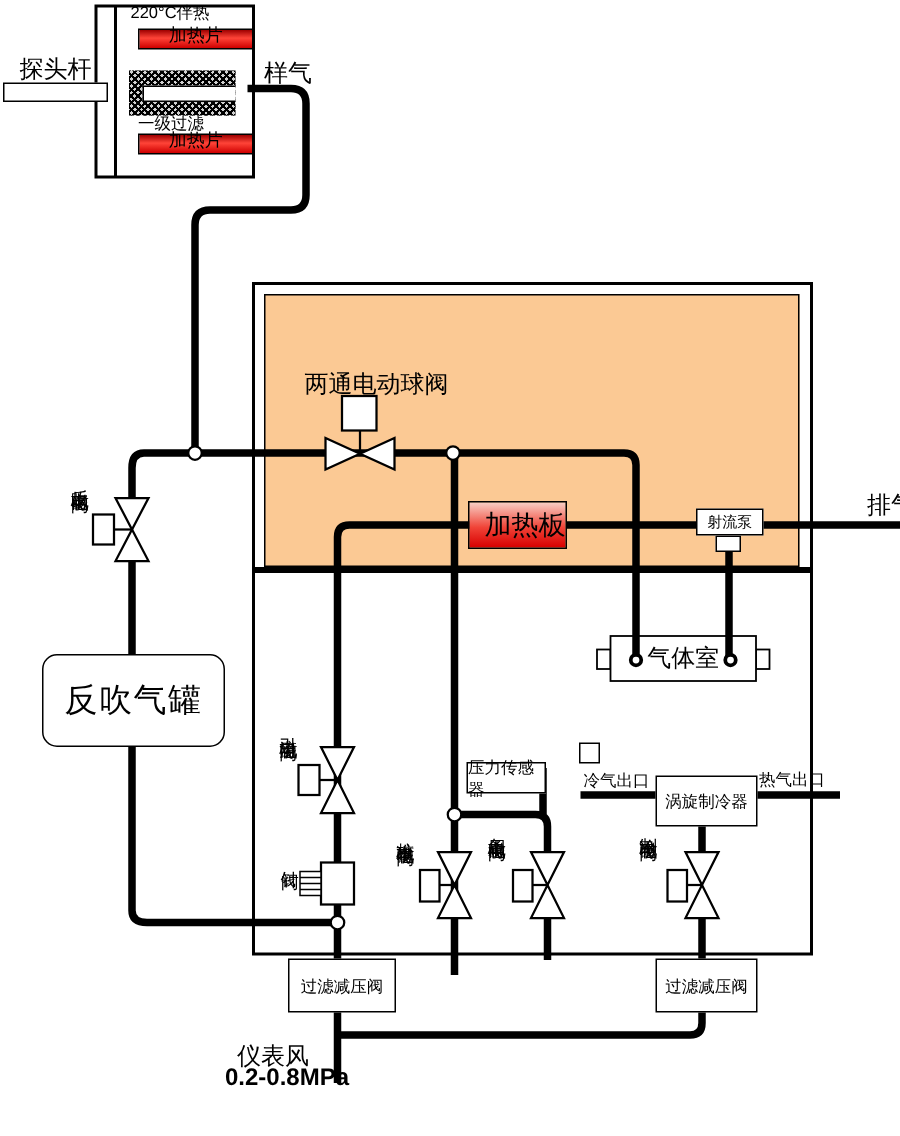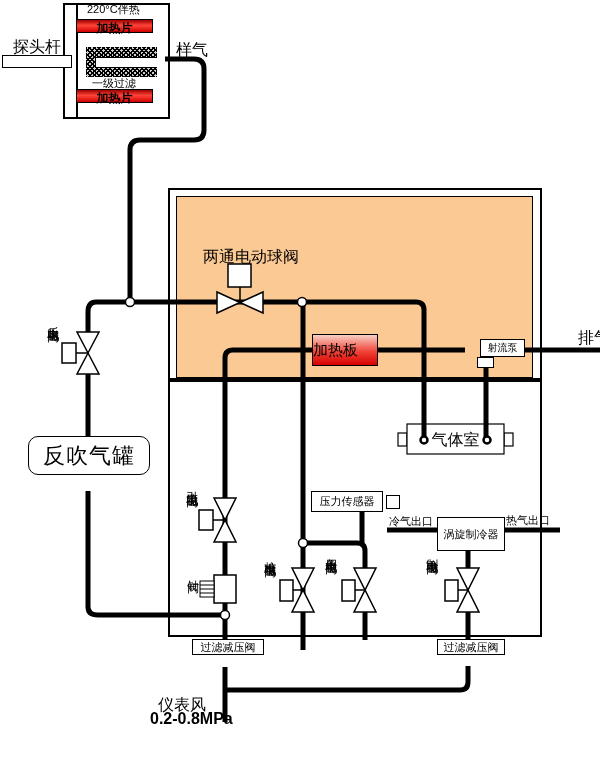--- a/index.html
+++ b/index.html
@@ -9,41 +9,41 @@
   .lbl{position:absolute;font-size:16px;line-height:1.15;white-space:nowrap;z-index:5;}
   .vlbl{position:absolute;font-size:12px;line-height:1.1;writing-mode:vertical-rl;text-orientation:upright;letter-spacing:1px;z-index:5;}
   .boxed{position:absolute;background:#fff;border:1px solid #000;box-sizing:border-box;
          display:flex;align-items:center;justify-content:center;z-index:4;}
   
   .outer-box{left:168px;top:188px;width:374px;height:449px;border:2.5px solid #000;box-sizing:border-box;z-index:0;background:#fff;}
   .oven{left:176px;top:196px;width:357px;height:182px;background:#FBC994;border:1px solid #000;box-sizing:border-box;z-index:1;}
   
   .probe-box{left:63px;top:3px;width:107px;height:116px;border:2px solid #000;box-sizing:border-box;z-index:1;background:#fff;}
   .probe-inner-line{left:76px;top:4px;width:2px;height:114px;background:#000;z-index:2;}
-  .heater-strip{left:76px;width:77px;height:14px;border:1px solid #000;box-sizing:border-box;z-index:4;
+  .heater-strip{left:92px;width:77px;height:14px;border:1px solid #000;box-sizing:border-box;z-index:4;
      background:linear-gradient(180deg,#9e0000 0%,#ff4438 45%,#ce0000 100%);
-     display:flex;align-items:flex-start;justify-content:center;font-size:12px;font-weight:bold;}
+     display:flex;align-items:flex-end;justify-content:center;font-size:12px;font-weight:normal;}
   .hatch{left:86px;top:47px;width:71px;height:30px;z-index:3;
      background-image:repeating-linear-gradient(45deg,#000 0 1.4px,transparent 1.4px 3.2px),
                       repeating-linear-gradient(-45deg,#000 0 1.4px,transparent 1.4px 3.2px);
      background-color:#cfcfcf;}
   .slot{left:95px;top:57px;width:62px;height:11px;background:#fff;border:1px solid #000;border-right:none;box-sizing:border-box;z-index:3;}
   .rod{left:2px;top:55px;width:70px;height:13px;background:#fff;border:1.5px solid #000;box-sizing:border-box;z-index:3;}
   
   .heater-plate{left:312px;top:334px;width:66px;height:32px;border:1px solid #000;box-sizing:border-box;z-index:4;
      background:linear-gradient(180deg,#f8cfc5 0%,#f04438 55%,#d80000 100%);
-     display:flex;align-items:center;justify-content:flex-start;font-size:15px;}
-  .jet-pump{left:480px;top:339px;width:45px;height:18px;font-size:10px;}
+     display:flex;align-items:center;justify-content:flex-end;font-size:18px;}
+  .jet-pump{left:464px;top:339px;width:45px;height:18px;font-size:10px;}
   .jet-pump-sub{left:477px;top:357px;width:17px;height:11px;}
-  .sensor{left:311px;top:491px;width:72px;height:21px;font-size:11px;}
+  .sensor{left:311px;top:508px;width:53px;height:21px;font-size:11px;}
   .sensor-tab{left:386px;top:495px;width:14px;height:14px;}
   .cooler{left:437px;top:517px;width:68px;height:34px;font-size:11px;}
-  .tank{left:28px;top:436px;width:122px;height:39px;border:1.5px solid #000;border-radius:10px;box-sizing:border-box;
+  .tank{left:28px;top:436px;width:122px;height:62px;border:1.5px solid #000;border-radius:10px;box-sizing:border-box;
      background:#fff;display:flex;align-items:center;justify-content:center;font-size:22px;letter-spacing:1px;z-index:4;}
-  .filter-box{width:72px;height:16px;font-size:11px;}
+  .filter-box{width:72px;height:36px;font-size:11px;}
   svg.pipes{position:absolute;left:0;top:0;z-index:2;}
   .pre{white-space:pre-line;}
   .b{font-weight:bold;}
 </style>
 </head>
 <body>
 
 <div id="stage">
 
   <div class="abs outer-box"></div>

